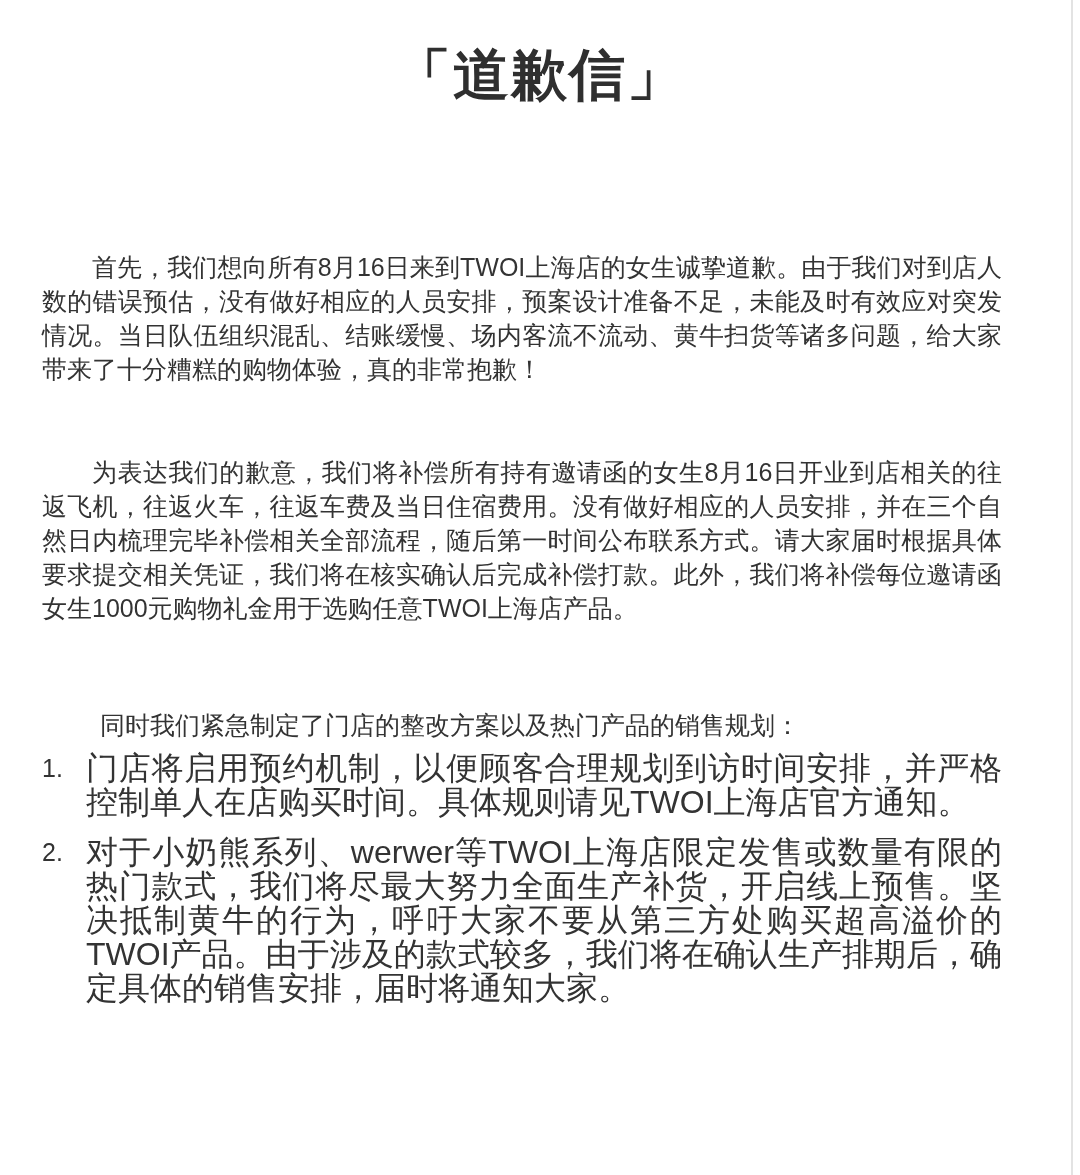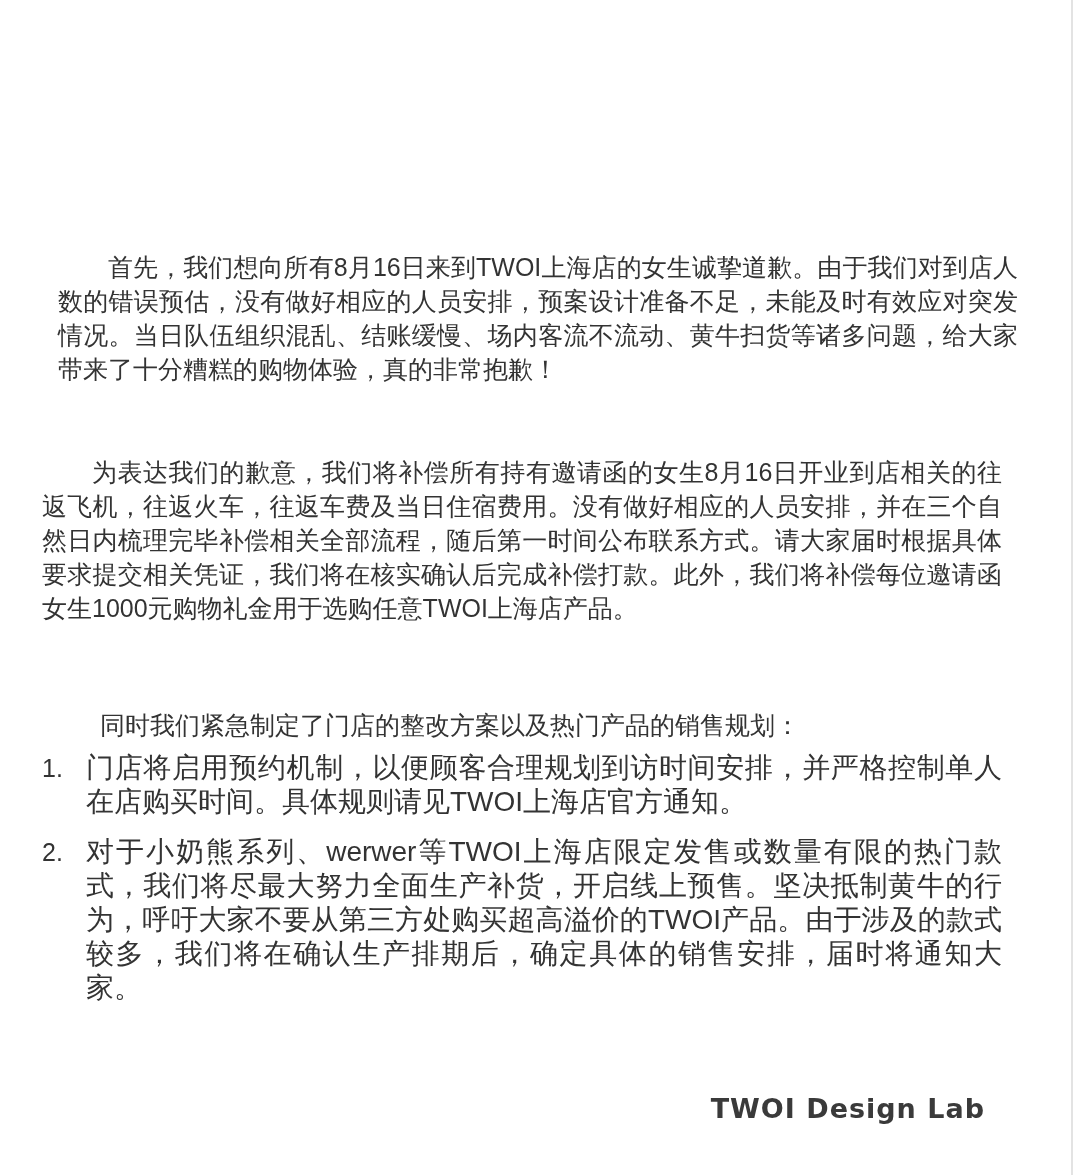--- a/index.html
+++ b/index.html
@@ -45,21 +45,21 @@
     width: 960px;
   }
   .para {
     margin: 0;
     font-size: 25px;
     line-height: 34px;
     text-align: justify;
     text-indent: 2em;
     color: #333333;
   }
-  .para-1 { margin-top: 250px; margin-top: 0; position: absolute; top: 250px; width: 960px; margin-left: 16px; }
+  .para-1 { margin-top: 250px; margin-top: 0; position: absolute; top: 250px; width: 960px; }
   .para-2 { position: absolute; top: 455px; width: 960px; }
   .list-intro {
     position: absolute;
     top: 700px;
     width: 960px;
     margin: 8px;
     font-size: 25px;
     line-height: 34px;
     text-indent: 2em;
     color: #333333;
@@ -75,41 +75,42 @@
     margin-bottom: 16px;
   }
   .list-item .num {
     flex: 0 0 44px;
     font-size: 25px;
     line-height: 34px;
     color: #333333;
   }
   .list-item .txt {
     flex: 1 1 auto;
-    font-size: 28px;
+    font-size: 32px;
     line-height: 34px;
     text-align: justify;
     color: #333333;
   }
   .signature {
     position: absolute;
     right: 95px;
     top: 1093px;
     font-size: 27px;
     font-weight: 700;
     letter-spacing: 1px;
     color: #3a3a3a;
     font-family: "DejaVu Sans", "Liberation Sans", sans-serif;
   }
 </style>
 </head>
 <body>
 
 <div class="page">
 
+  <h1 class="title">「道歉信」</h1>
 
   <div class="content">
 
     <p class="para para-1">首先，我们想向所有8月16日来到TWOI上海店的女生诚挚道歉。由于我们对到店人数的错误预估，没有做好相应的人员安排，预案设计准备不足，未能及时有效应对突发情况。当日队伍组织混乱、结账缓慢、场内客流不流动、黄牛扫货等诸多问题，给大家带来了十分糟糕的购物体验，真的非常抱歉！</p>
 
     <p class="para para-2">为表达我们的歉意，我们将补偿所有持有邀请函的女生8月16日开业到店相关的往返飞机，往返火车，往返车费及当日住宿费用。没有做好相应的人员安排，并在三个自然日内梳理完毕补偿相关全部流程，随后第一时间公布联系方式。请大家届时根据具体要求提交相关凭证，我们将在核实确认后完成补偿打款。此外，我们将补偿每位邀请函女生1000元购物礼金用于选购任意TWOI上海店产品。</p>
 
     <p class="list-intro">同时我们紧急制定了门店的整改方案以及热门产品的销售规划：</p>
 
     <div class="list">
@@ -121,17 +122,16 @@
 
       <div class="list-item">
         <span class="num">2.</span>
         <span class="txt">对于小奶熊系列、werwer等TWOI上海店限定发售或数量有限的热门款式，我们将尽最大努力全面生产补货，开启线上预售。坚决抵制黄牛的行为，呼吁大家不要从第三方处购买超高溢价的TWOI产品。由于涉及的款式较多，我们将在确认生产排期后，确定具体的销售安排，届时将通知大家。</span>
       </div>
 
     </div>
 
   </div>
 
-  <div class="signature">TWOI Design Lab</div>
 
   <div class="edge-line"></div>
 
 </div>
 
 </body></html>

